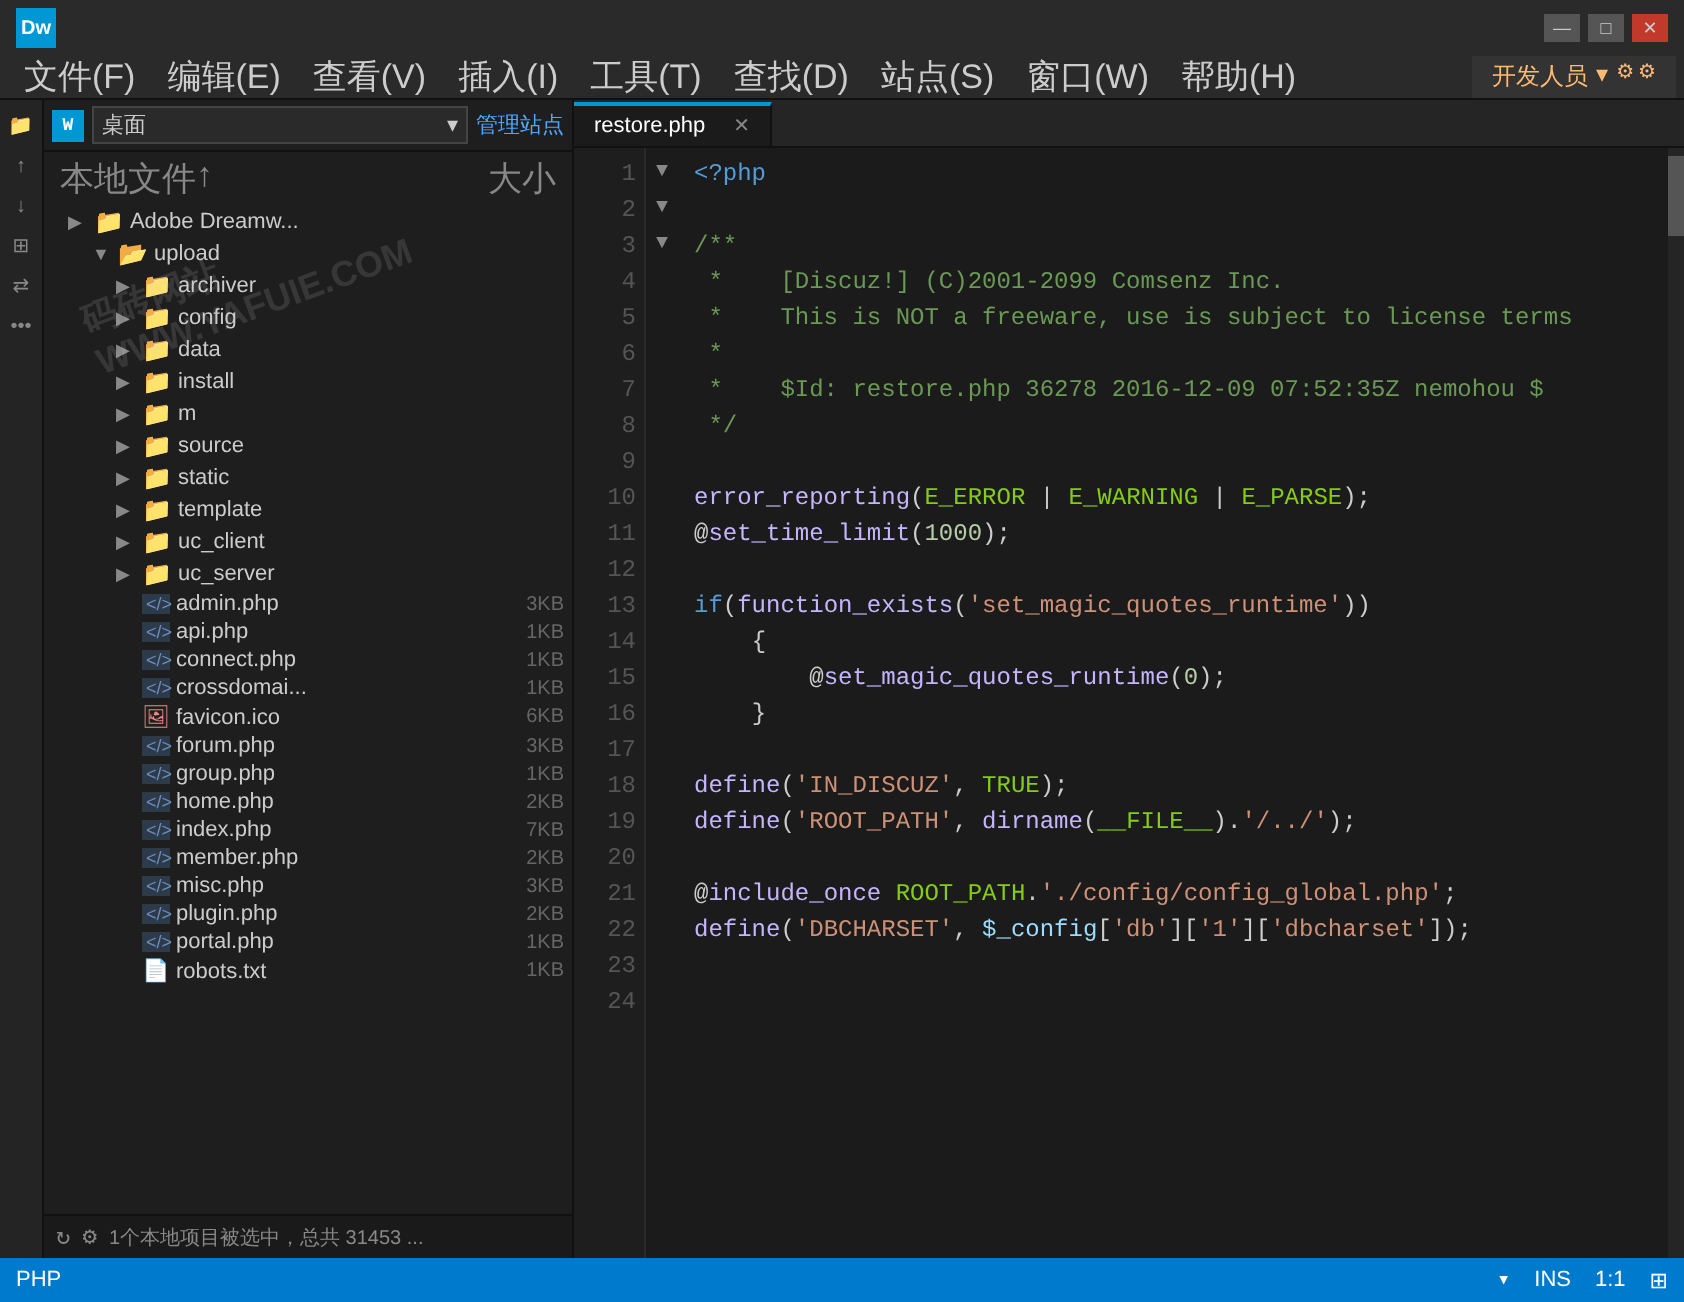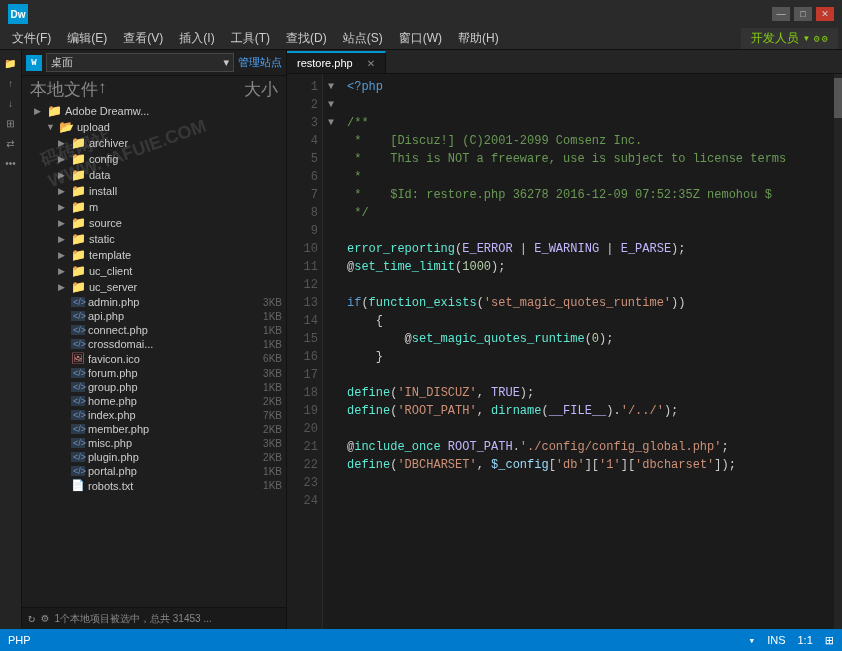--- a/index.html
+++ b/index.html
@@ -70,33 +70,32 @@
       display: flex;
       align-items: center;
       padding: 0 4px;
       border-bottom: 1px solid #111;
       flex-shrink: 0;
     }
     .menu-item {
       padding: 2px 8px;
       color: #ccc;
       cursor: pointer;
-      font-size: 12px;
+      font-size: 17px;
       font-family: sans-serif;
     }
     .dev-menu {
       margin-left: auto;
       background: #333;
       padding: 2px 10px;
-      color: #84cc16;
+      color: #fdba74;
       cursor: pointer;
       font-size: 12px;
-      font-family: Liberation Mono, monospace;
-      display: flex;
-      align-items: center;
+      font-family: Liberation Sans, sans-serif;
+      display: flex;
       gap: 4px;
     }
     .gear-icons {
       display: flex;
       gap: 2px;
     }
     .gear-icon-sm {
       font-size: 10px;
     }
 
@@ -350,27 +349,27 @@
       font-family: 'Courier New', monospace;
     }
     .code-content::-webkit-scrollbar { width: 8px; height: 8px; }
     .code-content::-webkit-scrollbar-track { background: #1e1e1e; }
     .code-content::-webkit-scrollbar-thumb { background: #444; }
 
     .code-line { white-space: pre; line-height: 18px; }
 
     
     .kw { color: #569cd6; }
-    .fn { color: #5eead4; text-align: right; }
+    .fn { color: #c4b5fd; text-align: right; }
     .str { color: #ce9178; }
     .cmt { color: #6a9955; }
     .punct { color: #ccc; }
     .num { color: #b5cea8; }
     .php-tag { color: #569cd6; }
-    .const { color: #c4b5fd; }
+    .const { color: #84cc16; }
     .var { color: #9cdcfe; }
     .op { color: #ccc; }
 
     .scrollbar-v {
       width: 8px;
       background: #252525;
       flex-shrink: 0;
     }
     .scrollbar-thumb {
       width: 8px;

